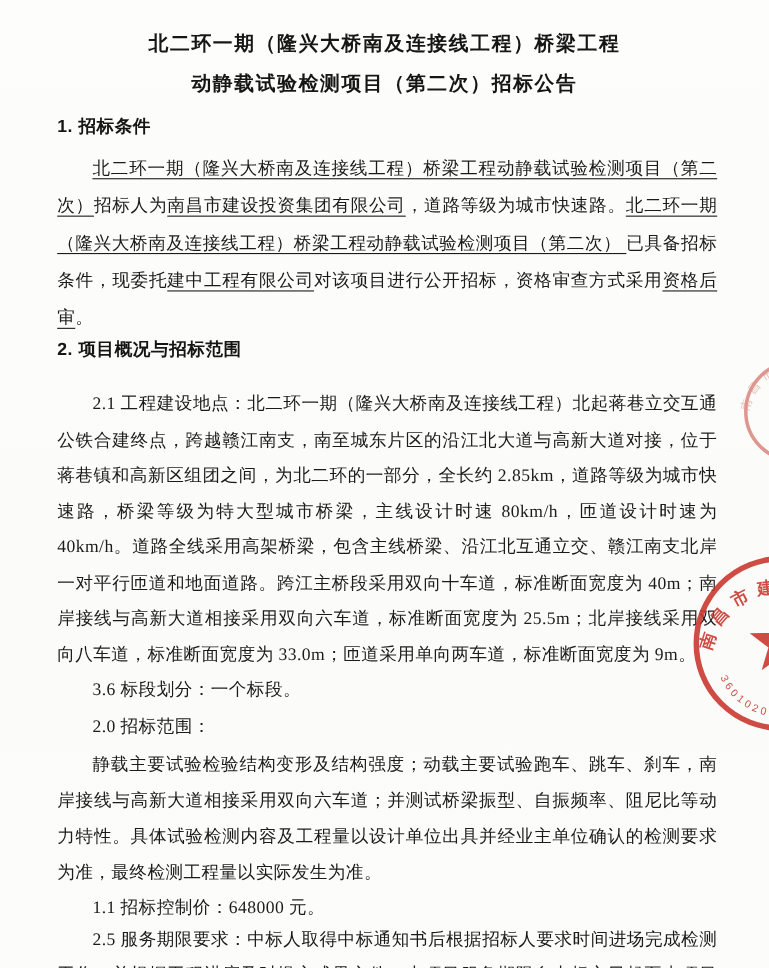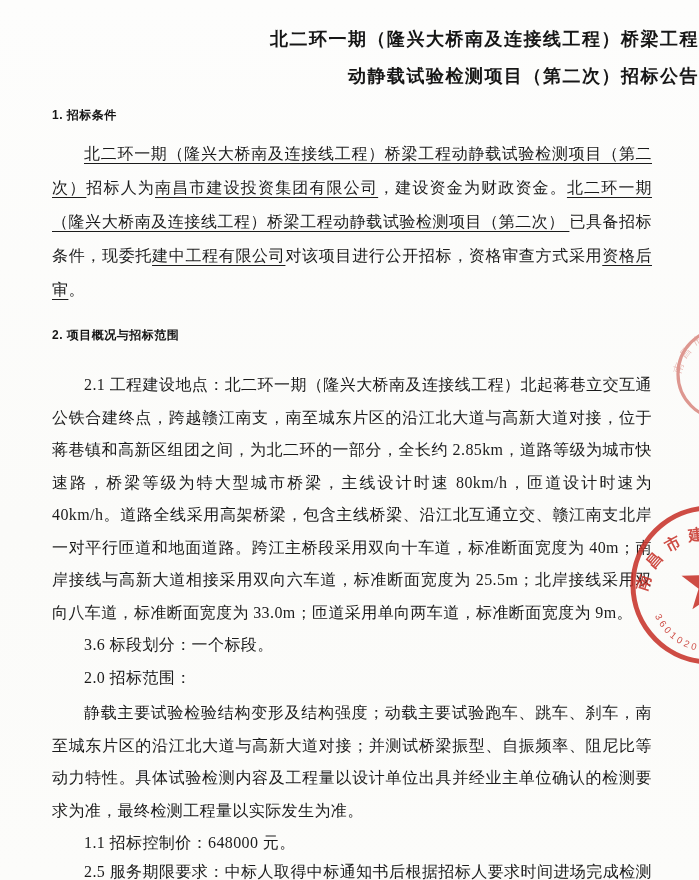--- a/index.html
+++ b/index.html
@@ -11,41 +11,41 @@
     overflow: hidden;
   }
   .page {
     position: relative;
     width: 699px; height: 880px;
     background: linear-gradient(180deg, #fdfdfc 0%, #fbfbf9 60%, #fcfcfa 100%);
     overflow: hidden;
   }
   .title-block {
     padding-top: 21px;
-    text-align: right;
+    text-align: center;
   }
   .title-line {
     font-family: "Liberation Sans", sans-serif;
     font-weight: 700;
     font-size: 18px;
     line-height: 37px;
     letter-spacing: 1.5px;
     color: #161616;
   }
   .heading {
     font-family: "Liberation Sans", sans-serif;
     font-weight: 700;
-    font-size: 12px;
+    font-size: 16px;
     line-height: 21px;
     margin: 0 47px 0 52px;
     letter-spacing: 0.5px;
     color: #151515;
   }
   .h1 { margin-top: 10px; }
-  .h2 { margin-top: 18px; }
+  .h2 { margin-top: 1px; }
   .para {
     margin: 0 47px 0 52px;
     font-size: 16px;
     line-height: 32.5px;
     letter-spacing: 0.4px;
     text-align: justify;
     text-indent: 32px;
     color: #1b1b1b;
   }
   .p-s1 { margin-top: 11px; line-height: 34px; }
@@ -62,28 +62,28 @@
 
 <div class="page">
 
   <div class="title-block">
     <div class="title-line">北二环一期（隆兴大桥南及连接线工程）桥梁工程</div>
     <div class="title-line">动静载试验检测项目（第二次）招标公告</div>
   </div>
 
   <div class="heading h1">1. 招标条件</div>
 
-  <p class="para p-s1"><span class="u">北二环一期（隆兴大桥南及连接线工程）桥梁工程动静载试验检测项目（第二次）</span><span>招标人为</span><span class="u">南昌市建设投资集团有限公司</span><span>，建设资金为财政资金。</span><span class="u">北二环一期（隆兴大桥南及连接线工程）桥梁工程动静载试验检测项目（第二次） </span><span>已具备招标条件，现委托</span><span class="u">建中工程有限公司</span><span>对该项目进行公开招标，资格审查方式采用</span><span class="u">资格后审</span><span>。</span></p>
+  <p class="para p-s1"><span class="u">北二环一期（隆兴大桥南及连接线工程）桥梁工程动静载试验检测项目（第二次）</span><span>招标人为</span><span class="u">南昌市建设投资集团有限公司</span><span>，道路等级为城市快速路。</span><span class="u">北二环一期（隆兴大桥南及连接线工程）桥梁工程动静载试验检测项目（第二次） </span><span>已具备招标条件，现委托</span><span class="u">建中工程有限公司</span><span>对该项目进行公开招标，资格审查方式采用</span><span class="u">资格后审</span><span>。</span></p>
 
   <div class="heading h2">2. 项目概况与招标范围</div>
 
   <p class="para p-21">2.1 工程建设地点：北二环一期（隆兴大桥南及连接线工程）北起蒋巷立交互通公铁合建终点，跨越赣江南支，南至城东片区的沿江北大道与高新大道对接，位于蒋巷镇和高新区组团之间，为北二环的一部分，全长约 2.85km，道路等级为城市快速路，桥梁等级为特大型城市桥梁，主线设计时速 80km/h，匝道设计时速为 40km/h。道路全线采用高架桥梁，包含主线桥梁、沿江北互通立交、赣江南支北岸一对平行匝道和地面道路。跨江主桥段采用双向十车道，标准断面宽度为 40m；南岸接线与高新大道相接采用双向六车道，标准断面宽度为 25.5m；北岸接线采用双向八车道，标准断面宽度为 33.0m；匝道采用单向两车道，标准断面宽度为 9m。</p>
   <p class="para">3.6 标段划分：一个标段。</p>
   <p class="para">2.0 招标范围：</p>
-  <p class="para p-23body">静载主要试验检验结构变形及结构强度；动载主要试验跑车、跳车、刹车，南至城东片区的沿江北大道与高新大道对接；并测试桥梁振型、自振频率、阻尼比等动力特性。具体试验检测内容及工程量以设计单位出具并经业主单位确认的检测要求为准，最终检测工程量以实际发生为准。</p>
+  <p class="para p-23body">静载主要试验检验结构变形及结构强度；动载主要试验跑车、跳车、刹车，南岸接线与高新大道相接采用双向六车道；并测试桥梁振型、自振频率、阻尼比等动力特性。具体试验检测内容及工程量以设计单位出具并经业主单位确认的检测要求为准，最终检测工程量以实际发生为准。</p>
   <p class="para">1.1 招标控制价：648000 元。</p>
   <p class="para p-25">2.5 服务期限要求：中标人取得中标通知书后根据招标人要求时间进场完成检测工作，并根据工程进度及时提交成果文件。本项目服务期限自中标之日起至本项目完工并通车后结</p>
 
   <svg class="seal seal-small" width="120" height="120" viewBox="0 0 120 120">
     <circle cx="60" cy="60" r="45" fill="none" stroke="#d4766d" stroke-width="3.2"></circle>
     <defs>
       <path id="ringS" d="M 18,60 A 42,42 0 1 1 17.9,60.9"></path>
     </defs>
     <text font-size="10.5" fill="#d4766d" opacity="0.65" letter-spacing="5" font-family="Liberation Sans, sans-serif">
       <textPath href="#ringS">南昌市建设投资集团有限公司</textPath>

